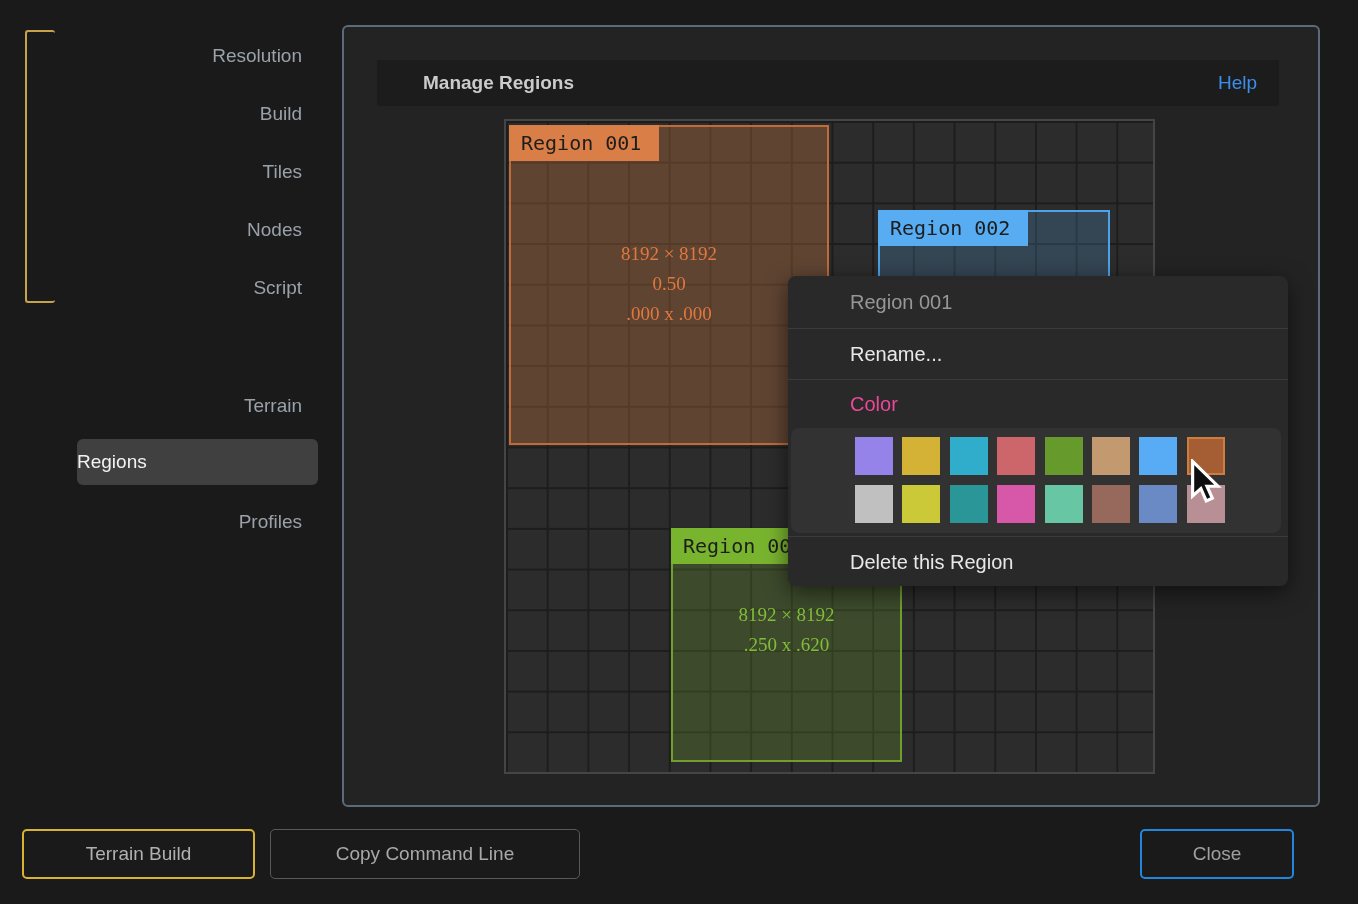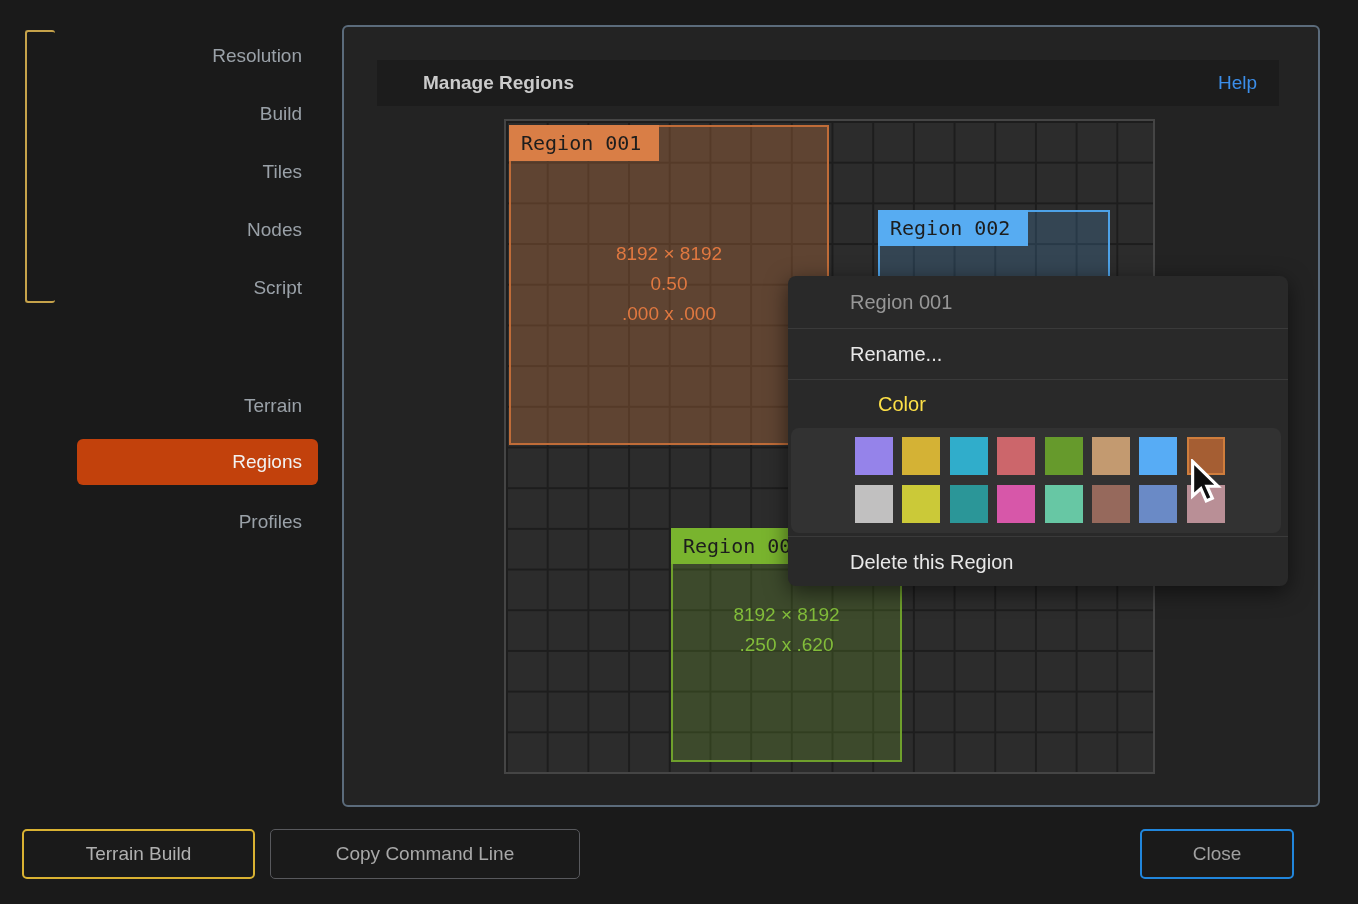--- a/index.html
+++ b/index.html
@@ -7,22 +7,22 @@
               font-family:"Liberation Sans", sans-serif; }
   .page { position:relative; width:1358px; height:904px; }
 
   
   .bracket { position:absolute; left:25px; top:30px; width:30px; height:273px;
              border-left:2px solid #c6a24a; border-top:2px solid #c6a24a;
              border-bottom:2px solid #c6a24a; border-radius:3px; }
   .nav-item { position:absolute; left:0; width:302px; text-align:right;
               font-size:19px; color:#9aa1a8; height:28px; line-height:28px; cursor:default; }
   .nav-pill { position:absolute; left:77px; top:439px; width:241px; height:46px;
-              background:#c2410c; border-radius:6px; color:#f2f2f2; font-size:19px;
-              line-height:46px; text-align:right; padding-right:16px; }
+              background:#404040; border-radius:6px; color:#f2f2f2; font-size:19px;
+              line-height:46px; text-align:left; padding-right:16px; }
 
   
   .panel { position:absolute; left:342px; top:25px; width:978px; height:782px;
            background:#232323; border:2px solid #5b6b7b; border-radius:6px; }
   .panel-header { position:absolute; left:33px; top:33px; width:902px; height:46px;
                   background:#1c1c1c; display:flex; align-items:center;
                   justify-content:space-between; padding:0 22px; }
   .panel-title { font-size:19px; font-weight:bold; color:#cbcbcb;margin-left:24px; }
   .help-link { font-size:19px; color:var(--help-blue,#3b8eea); cursor:pointer;margin-left:9px; }
 
@@ -32,36 +32,36 @@
           background-image:
             linear-gradient(#1d1d1d 2px, transparent 2px),
             linear-gradient(90deg,#1d1d1d 2px, transparent 2px);
           background-size:40.7px 40.7px; z-index:1; }
   .region { position:absolute; border:2px solid var(--border,#888);
             background:var(--fill,transparent); }
   .region-label { position:absolute; left:-2px; top:-2px; width:150px; height:36px;
                   background:var(--label-bg,#888); color:#1d1d1d;
                   font-family:"DejaVu Sans Mono", monospace; font-size:20px;
                   line-height:36px; padding-left:12px; white-space:nowrap; overflow:hidden; }
-  .region-info { text-align:center; font-family:Liberation Sans, sans-serif;
+  .region-info { text-align:center; font-family:Liberation Serif, serif;
                  font-size:19px; line-height:30px; color:var(--text,#fff); }
   .region-0 { left:3px;  top:4px;   width:320px; height:320px; }
   .region-1 { left:372px; top:89px; width:232px; height:240px; }
   .region-2 { left:165px; top:407px; width:231px; height:234px; }
   .region-0 .region-info { margin-top:112px; }
   .region-2 .region-info { margin-top:70px; }
 
   
   .context-menu { position:absolute; left:788px; top:276px; width:500px; height:310px;
                   background:#292929; border-radius:8px; z-index:10;
                   box-shadow:0 6px 22px rgba(0,0,0,0.55); font-size:20px; }
   .menu-header { height:52px; line-height:52px; padding-left:62px; color:#979797; }
   .menu-divider { height:1px; background:#3a3a3a; }
   .menu-item { height:50px; line-height:50px; padding-left:62px; color:#e8e8e8; cursor:pointer; }
-  .menu-label { height:48px; line-height:48px; padding-left:90px; color:#fde047; }
+  .menu-label { height:48px; line-height:48px; padding-left:62px; color:#ec4899; }
   .swatch-panel { position:absolute; left:3px; top:152px; width:490px; height:105px;
                   background:#323232; border-radius:8px; padding:9px 0 0 64px; }
   .swatch-row { display:flex; gap:9.4px; margin-bottom:10px; }
   .swatch { width:38px; height:38px; cursor:pointer; }
   .swatch.selected { border:2px solid var(--selected-border,#cf7d3c); }
   .menu-item.delete { position:absolute; left:0; right:0; top:261px; }
   .menu-divider.bottom { position:absolute; left:0; right:0; top:260px; }
 
   
   .btn { position:absolute; top:829px; height:50px; border-radius:5px;

